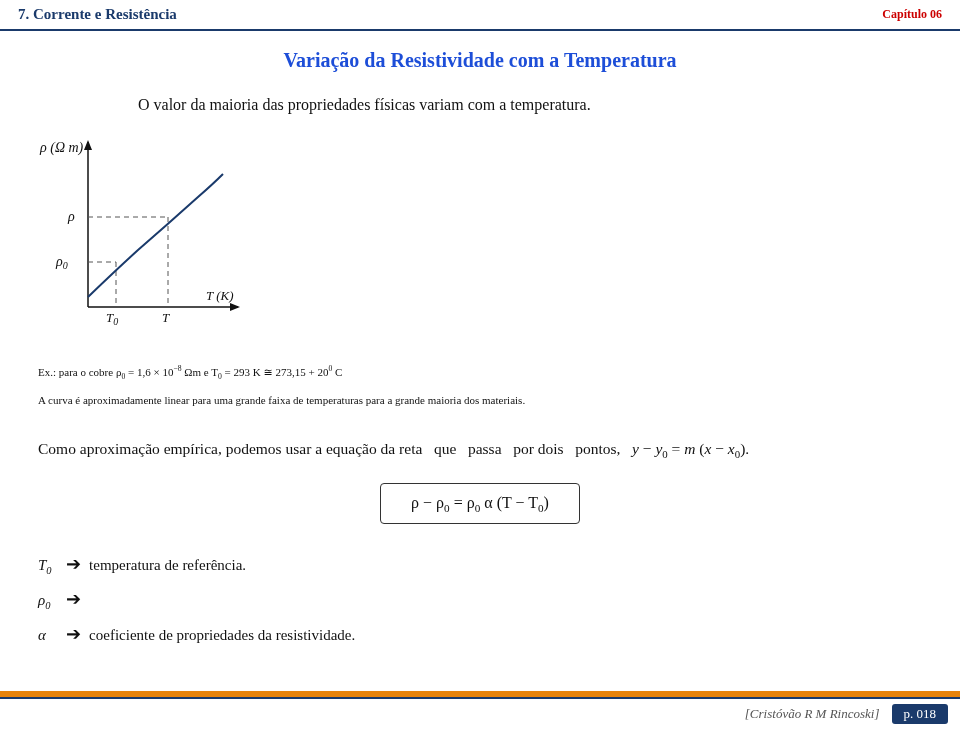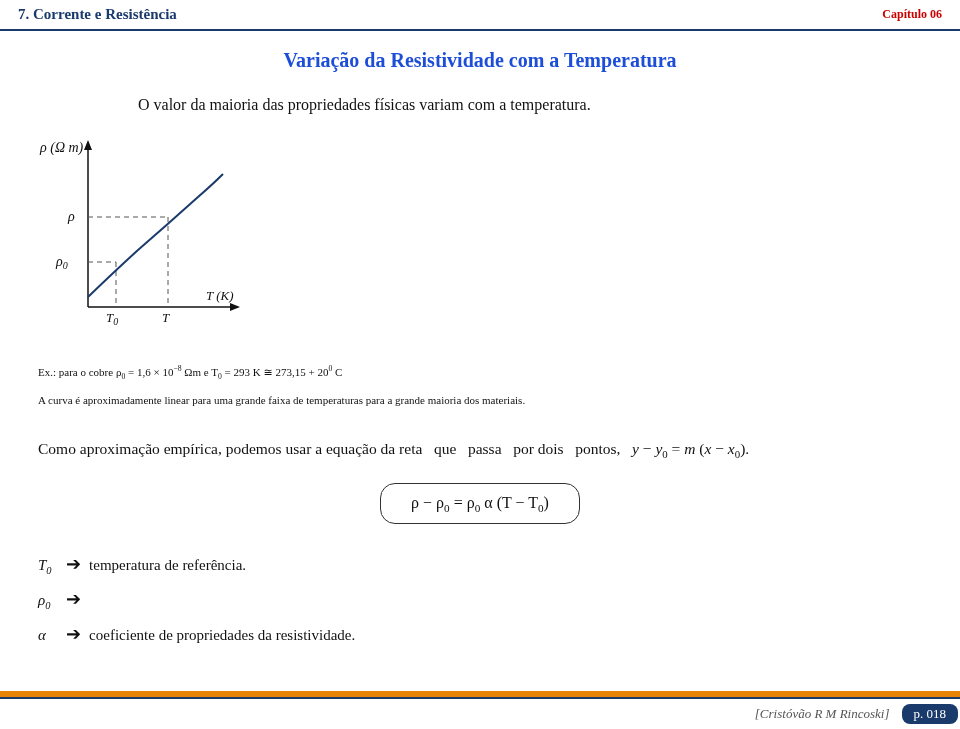--- a/index.html
+++ b/index.html
@@ -92,21 +92,21 @@
     }
 
     .middle-section p {
       margin-bottom: 4px;
     }
 
     
     .formula-box {
       display: inline-block;
       border: 1.5px solid #333;
-      border-radius: 15px;
+      border-radius: 4px;
       padding: 5px 30px;
       font-size: 16px;
       margin: 10px auto;
       text-align: center;
     }
 
     .formula-center {
       text-align: center;
       margin: 10px 0 14px 0;
     }
@@ -133,36 +133,36 @@
     
     #footer {
       position: absolute;
       bottom: 0;
       left: 0;
       right: 0;
       border-top: 2px solid #1a3a6b;
       display: flex;
       justify-content: flex-end;
       align-items: center;
-      padding: 5px 2px;
+      padding: 5px 12px;
       gap: 12px;
     }
 
     #footer .author {
       font-size: 13px;
       color: #555;
       font-style: italic;
     }
 
     #footer .page-badge {
       background: #1a3a6b;
       color: #fff;
       font-size: 13px;
       padding: 2px 12px;
-      border-radius: 8px;
+      border-radius: 3px;
     }
 
     sub, sup {
       font-size: 0.7em;
     }
     .italic { font-style: italic; }
 
     
     .orange-bar {
       position: absolute;

